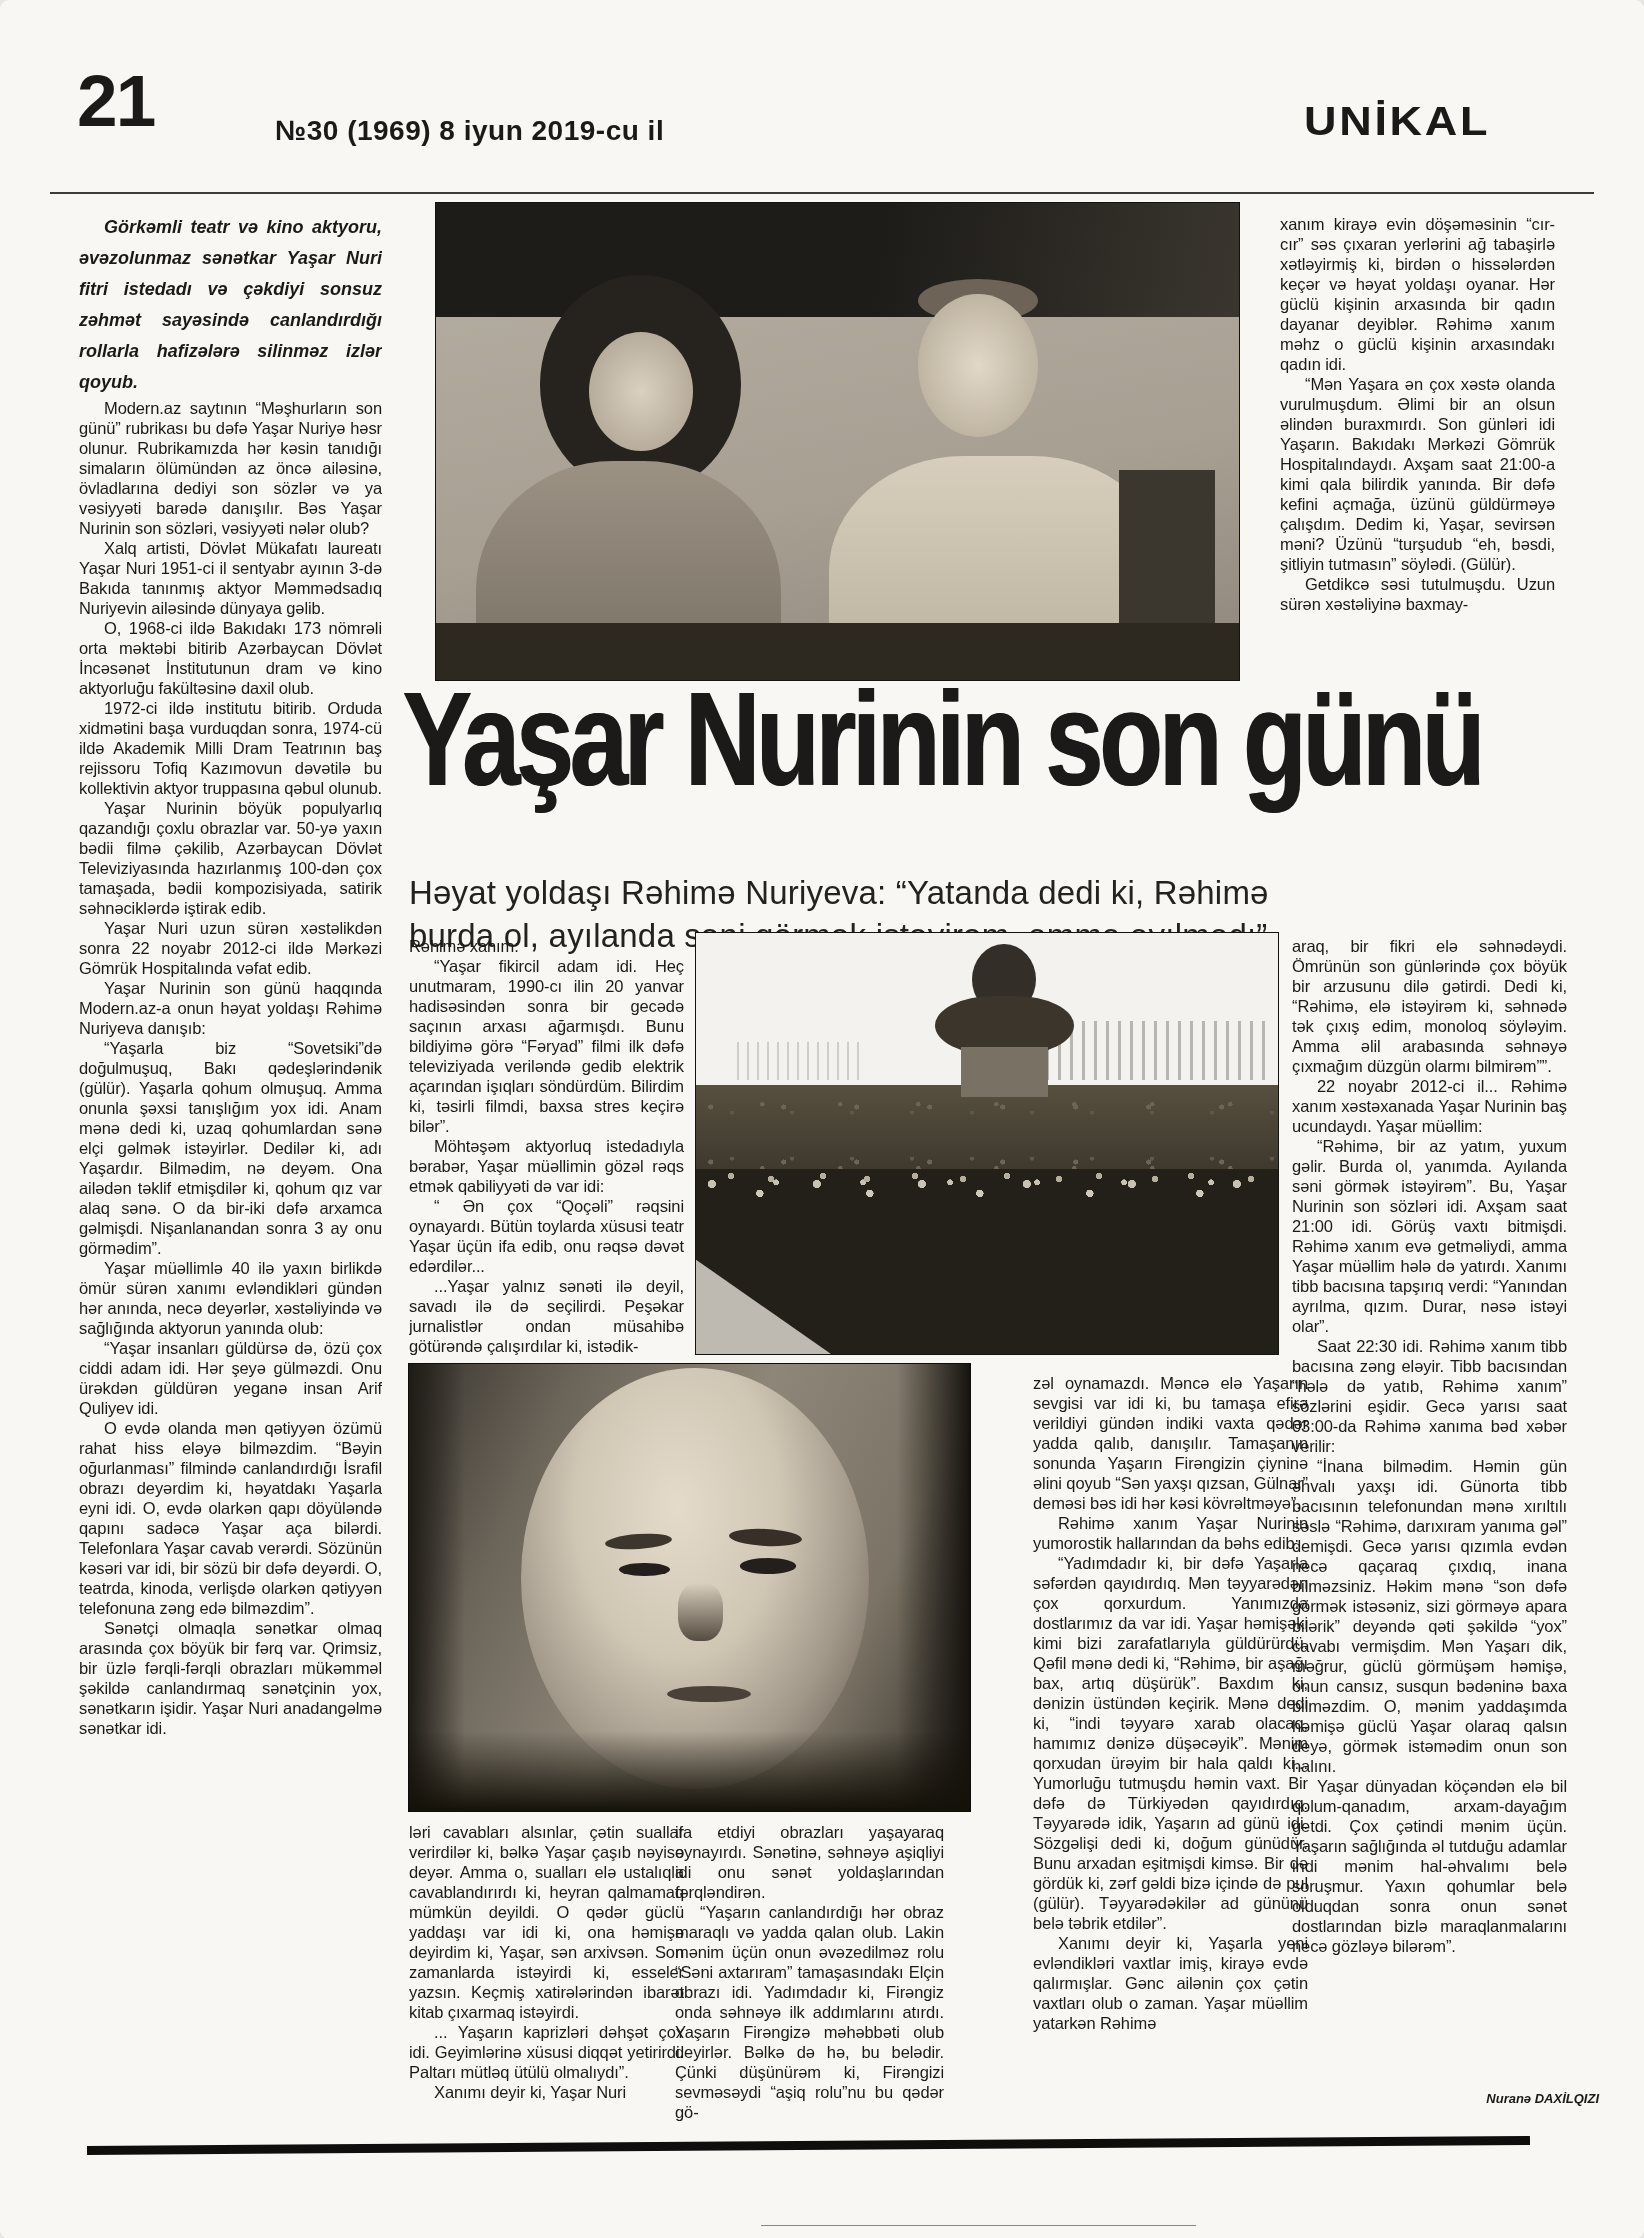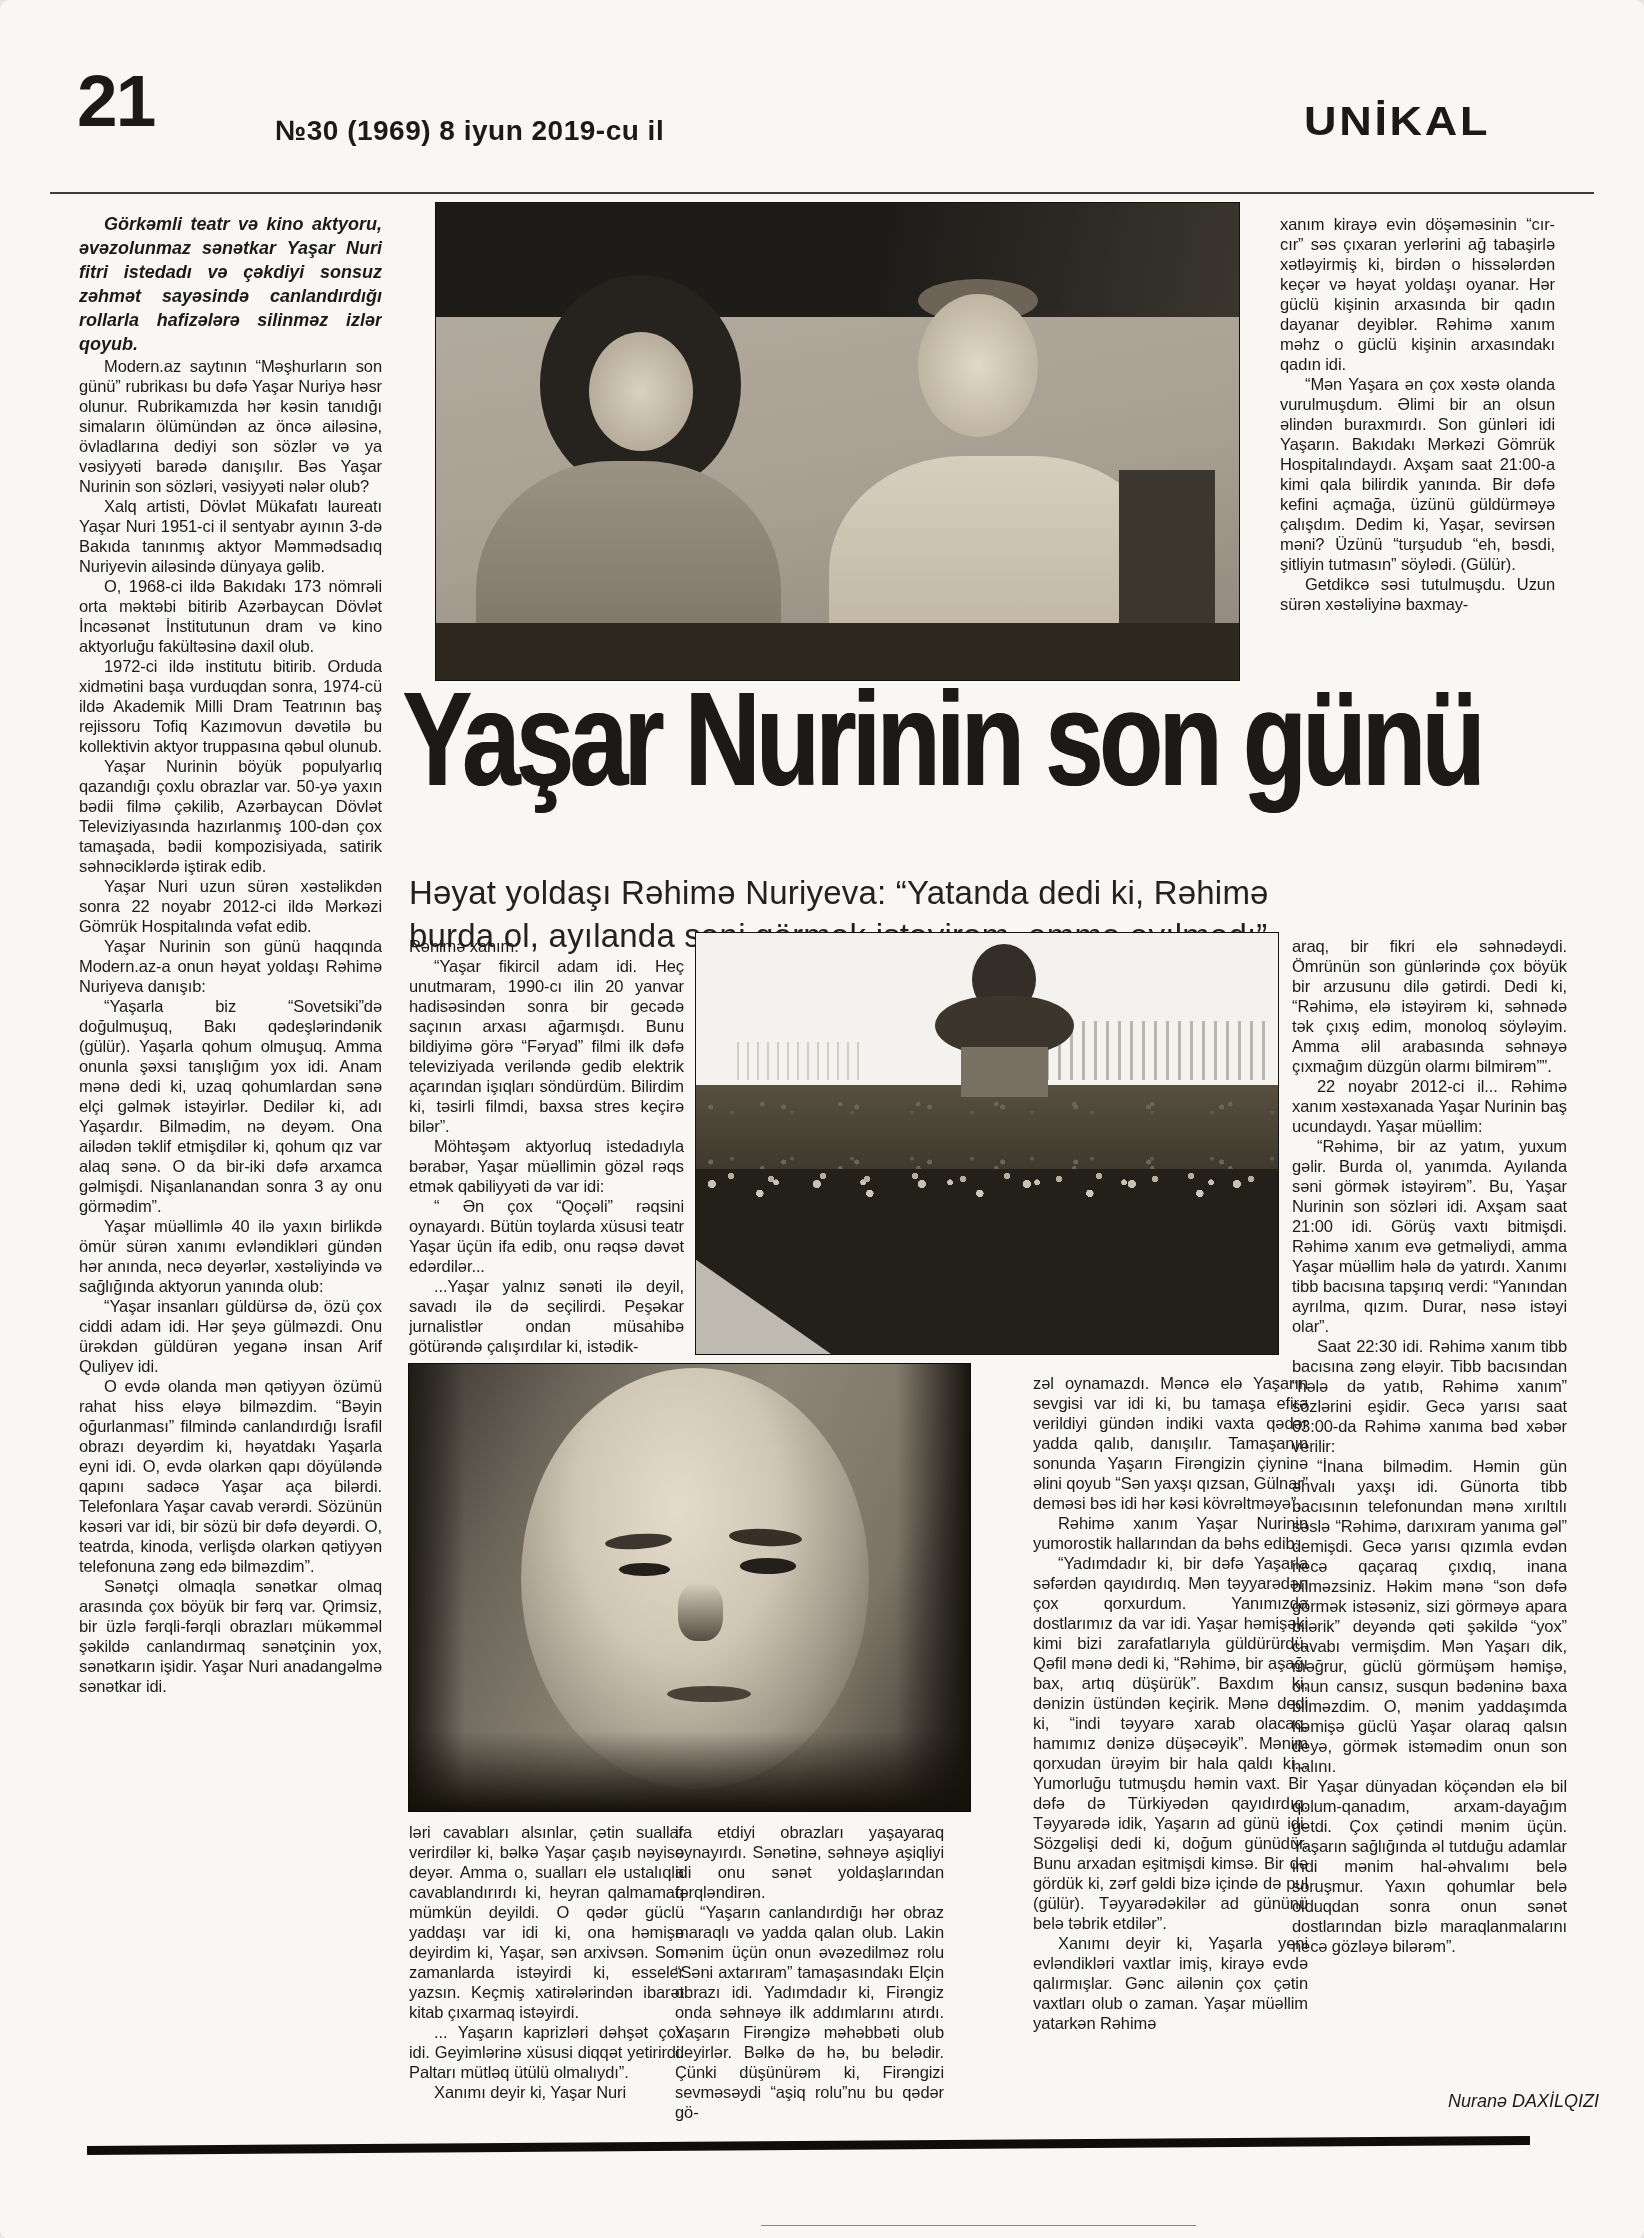--- a/index.html
+++ b/index.html
@@ -15,41 +15,41 @@
   
   .page-number{position:absolute;left:77px;top:59px;font-size:73px;font-weight:bold;letter-spacing:-1.8px;}
   .issue-date{position:absolute;left:275px;top:115px;font-size:28px;font-weight:bold;letter-spacing:0.5px;}
   .masthead{position:absolute;left:1304px;top:95px;font-size:45px;font-weight:bold;letter-spacing:2.7px;transform:scaleY(0.92);}
   .header-rule{position:absolute;left:50px;top:192px;width:1544px;height:2.3px;background:#3d3b38;}
   
   .col{position:absolute;text-align:justify;font-size:16.5px;line-height:20px;letter-spacing:-0.1px;}
   .col p{margin:0;text-indent:25px;}
   .col p.noind{text-indent:0;}
   .lead{
-    font-weight:bold;font-style:italic;font-size:18px;line-height:24px;
+    font-weight:bold;font-style:italic;font-size:18px;line-height:31px;
     margin:0 0 2.7px 0;text-indent:27.5px;text-align:justify;letter-spacing:0;
   }
   .c1{left:79px;top:212px;width:303px;height:1916px;overflow:hidden;}
   .c2t{left:409px;top:936px;width:275px;height:424px;overflow:hidden;}
   .c2b{left:409px;top:1822px;width:275px;height:321px;overflow:hidden;}
   .c3b{left:675px;top:1822px;width:269px;height:321px;overflow:hidden;}
   .c4{left:989px;top:1373px;width:275px;height:768px;overflow:hidden;margin-left:44px;}
   .c5t{left:1280px;top:214px;width:275px;height:463px;overflow:hidden;}
   .c5b{left:1280px;top:936px;width:275px;height:1155px;overflow:hidden;margin-left:12px;}
   
   .headline{
     position:absolute;left:402px;top:670px;width:1196px;height:158px;margin:0;
     font-size:134px;font-weight:bold;line-height:137px;letter-spacing:-5.5px;white-space:nowrap;
     transform:scaleX(0.78);transform-origin:left top;
     text-shadow:1.4px 0 0 currentColor;
   }
   .subheadline{position:absolute;left:409px;top:838px;width:1155px;font-size:33px;line-height:43px;font-weight:normal;color:#24221f;letter-spacing:0.2px;}
   .subheadline .shl{display:block;}
   
-  .byline{position:absolute;left:1302px;top:2091px;width:297px;text-align:right;font-size:18px;font-weight:normal;font-style:italic;}
+  .byline{position:absolute;left:1302px;top:2091px;width:297px;text-align:right;font-size:13px;font-weight:bold;font-style:italic;}
   .bottom-rule{position:absolute;left:87px;top:2141px;width:1443px;height:9.2px;background:#0f0e0c;transform:rotate(-0.4deg);}
   .footer-mark{position:absolute;left:761px;top:2225px;width:435px;height:1.4px;background:#8a8880;}
   
   .photo{position:absolute;overflow:hidden;}
   .photo div{position:absolute;}
   .ph1{left:435px;top:202px;width:803px;height:477px;border:1.8px solid #14120f;
        background:linear-gradient(170deg,#b6afa3 0%,#a79f92 60%,#8e867a 100%);}
   .ph1 .topband{left:0;top:0;width:100%;height:24%;background:linear-gradient(100deg,#1e1c19 55%,#3a362f 100%);}
   .ph1 .w-hair{left:13%;top:15%;width:25%;height:46%;border-radius:50%;background:#26221d;}
   .ph1 .w-face{left:19%;top:27%;width:13%;height:25%;border-radius:50%;background:radial-gradient(#dbd1c1,#a89d8c);}

